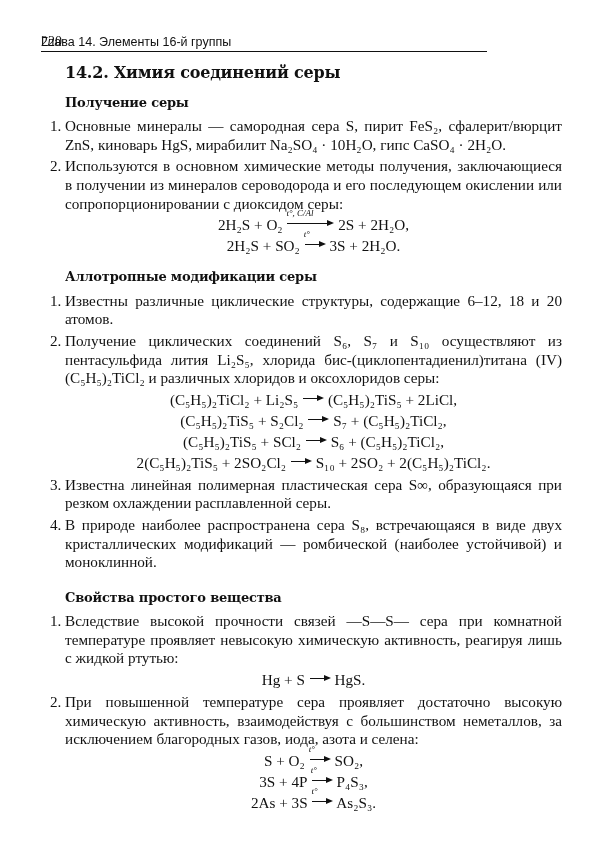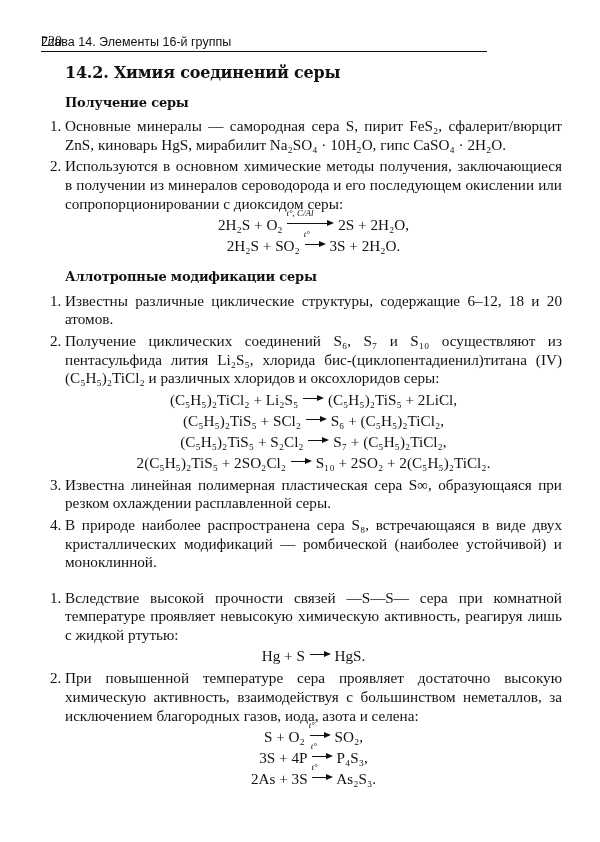--- a/index.html
+++ b/index.html
@@ -62,37 +62,38 @@
     <ol>
       <li>
         <span class="n">1.</span>
         <span>Известны различные циклические структуры, содержащие 6–12, 18 и 20 атомов.</span>
       </li>
       <li>
         <span class="n">2.</span>
         <span>Получение циклических соединений S₆, S₇ и S₁₀ осуществляют из пентасульфида лития Li₂S₅, хлорида бис-(циклопентадиенил)титана (IV) (C₅H₅)₂TiCl₂ и различных хлоридов и оксохлоридов серы:</span>
         <div class="eq-block">
           <span class="eq"><span>(C₅H₅)₂TiCl₂ + Li₂S₅</span> <span class="arr short"></span> <span>(C₅H₅)₂TiS₅ + 2LiCl,</span></span>
+          <span class="eq"><span>(C₅H₅)₂TiS₅ + S₂Cl₂</span> <span class="arr short"></span> <span>S₇ + (C₅H₅)₂TiCl₂,</span></span>
           <span class="eq"><span>(C₅H₅)₂TiS₅ + SCl₂</span> <span class="arr short"></span> <span>S₆ + (C₅H₅)₂TiCl₂,</span></span>
-          <span class="eq"><span>(C₅H₅)₂TiS₅ + S₂Cl₂</span> <span class="arr short"></span> <span>S₇ + (C₅H₅)₂TiCl₂,</span></span>
           <span class="eq"><span>2(C₅H₅)₂TiS₅ + 2SO₂Cl₂</span> <span class="arr short"></span> <span>S₁₀ + 2SO₂ + 2(C₅H₅)₂TiCl₂.</span></span>
         </div>
       </li>
       <li>
         <span class="n">3.</span>
         <span>Известна линейная полимерная пластическая сера S∞, образующаяся при резком охлаждении расплавленной серы.</span>
       </li>
       <li>
         <span class="n">4.</span>
         <span>В природе наиболее распространена сера S₈, встречающаяся в виде двух кристаллических модификаций — ромбической (наиболее устойчивой) и моноклинной.</span>
       </li>
     </ol>
 
     <div class="sec-gap2"></div>
 
+    <h3>Свойства простого вещества</h3>
     <ol>
       <li>
         <span class="n">1.</span>
         <span>Вследствие высокой прочности связей —S—S— сера при комнатной температуре проявляет невысокую химическую активность, реагируя лишь с жидкой ртутью:</span>
         <div class="eq-block">
           <span class="eq"><span>Hg + S</span> <span class="arr short"></span> <span>HgS.</span></span>
         </div>
       </li>
       <li>
         <span class="n">2.</span>

